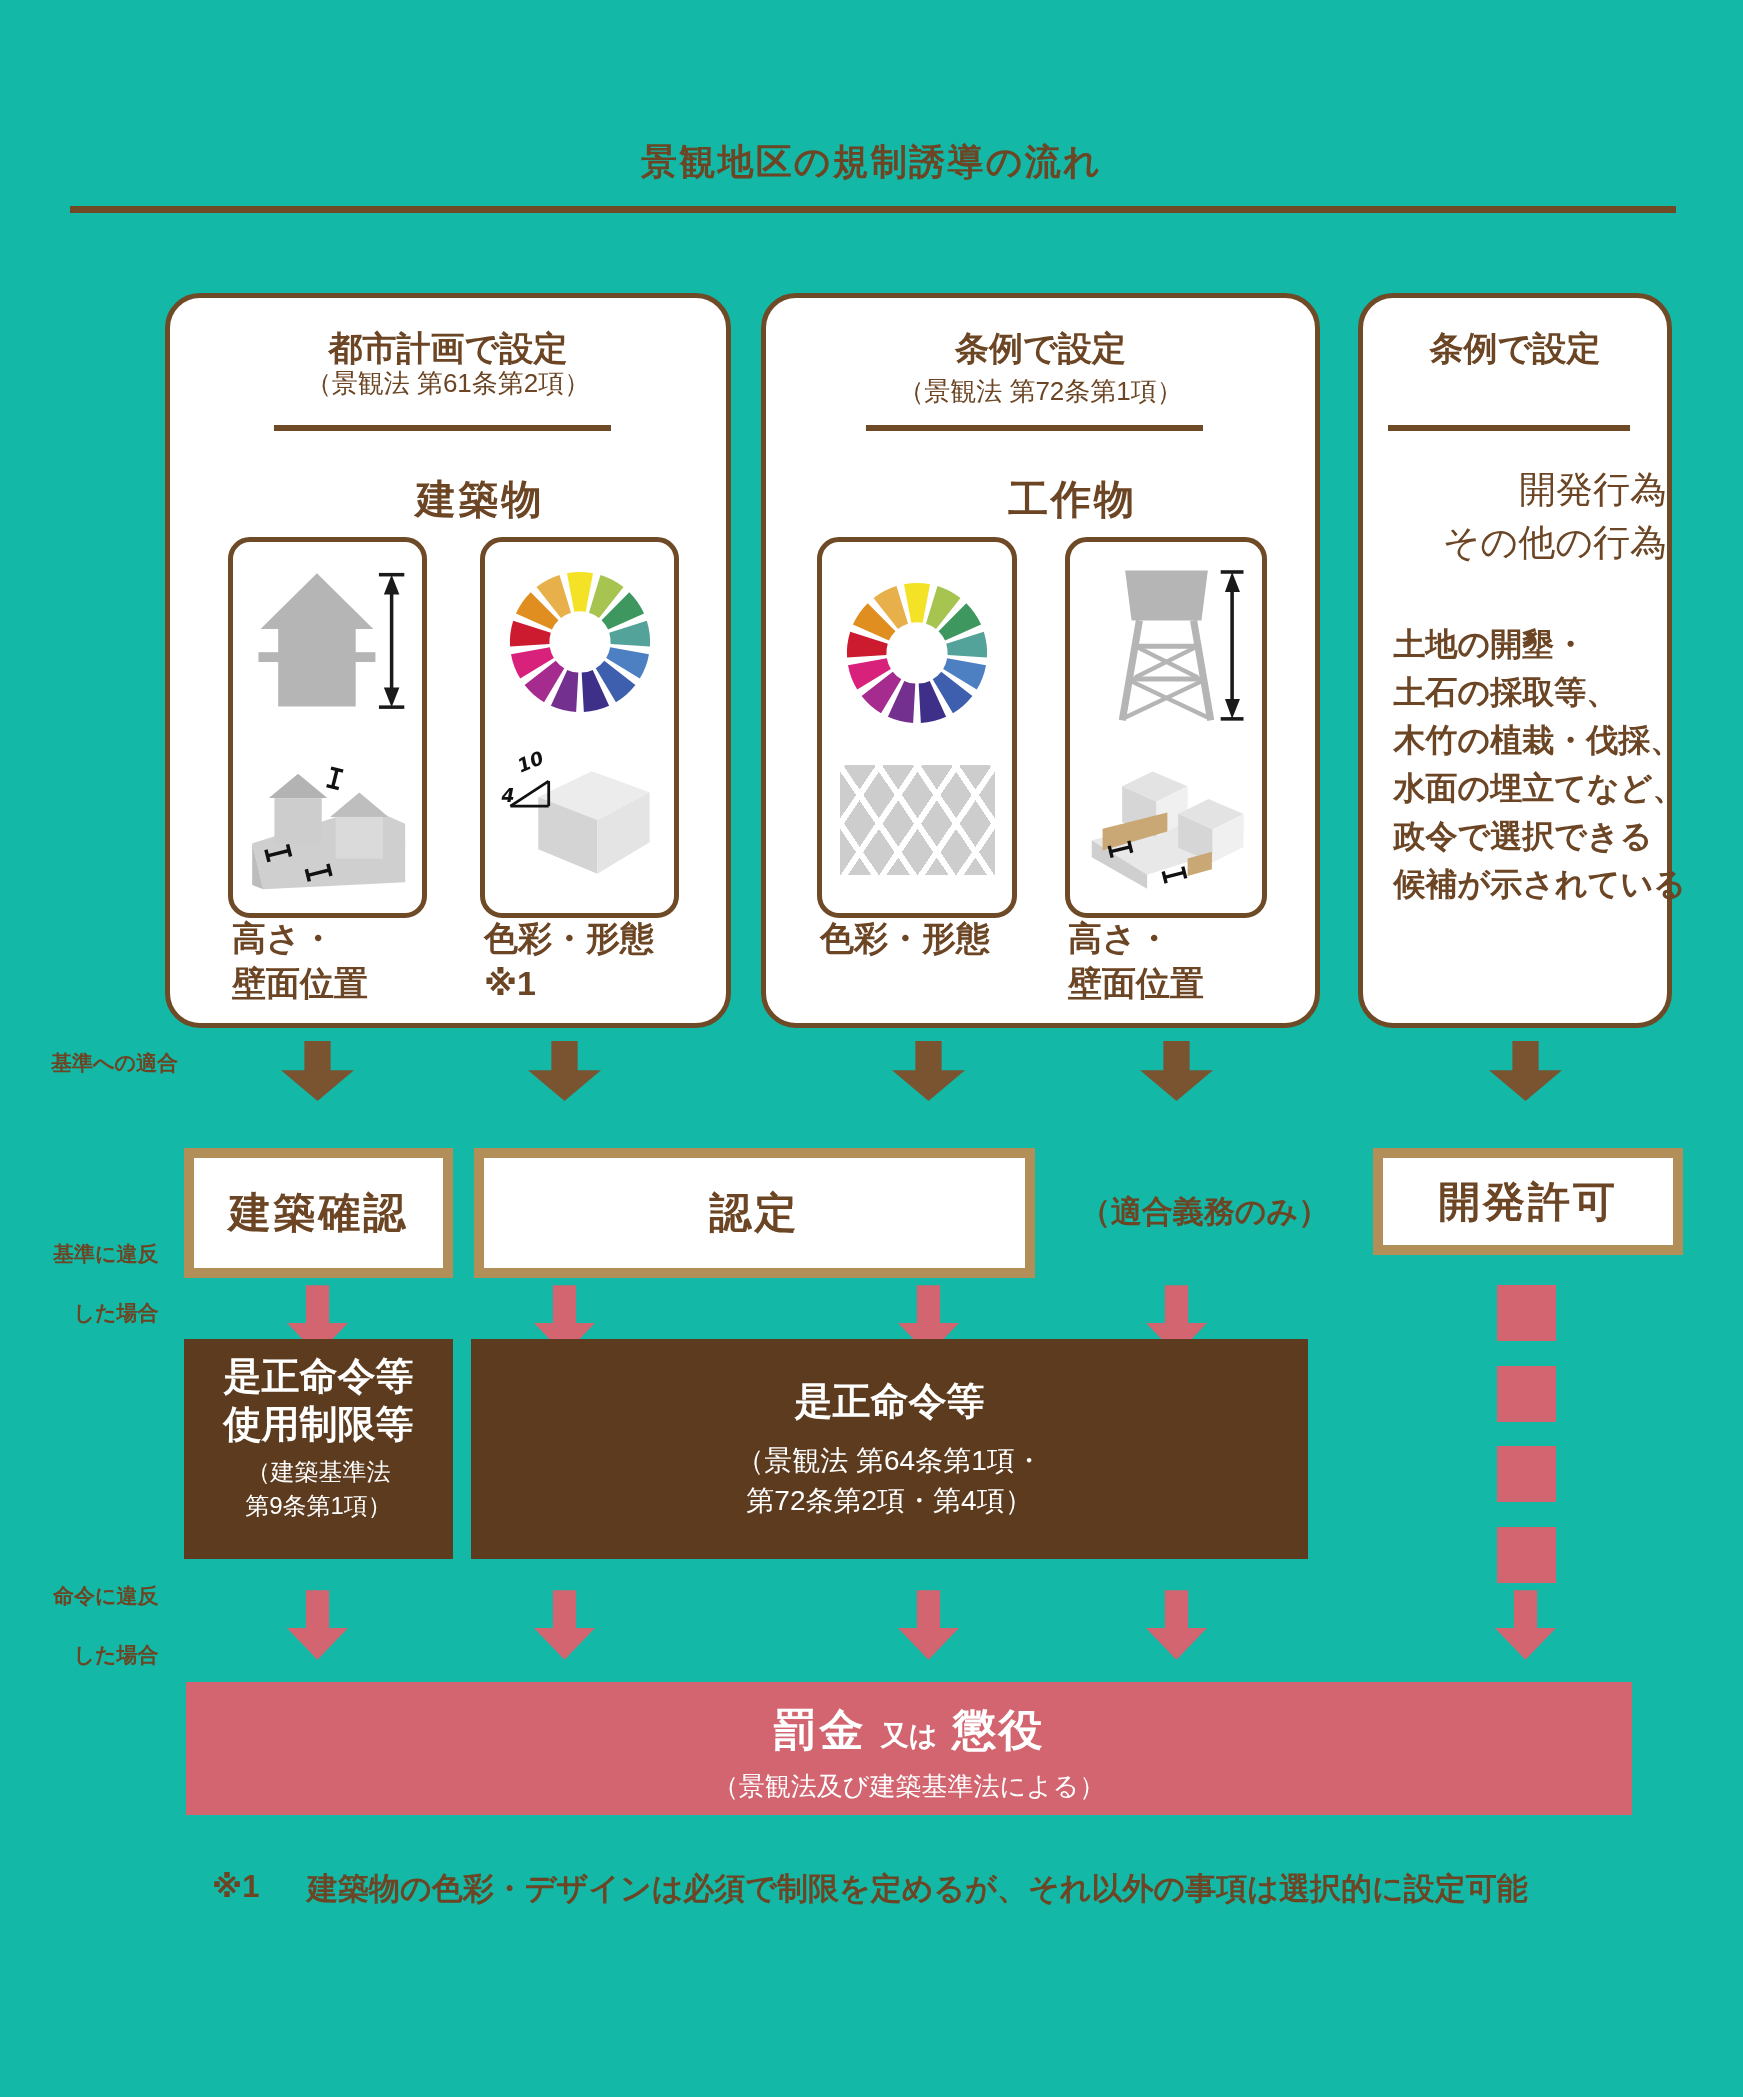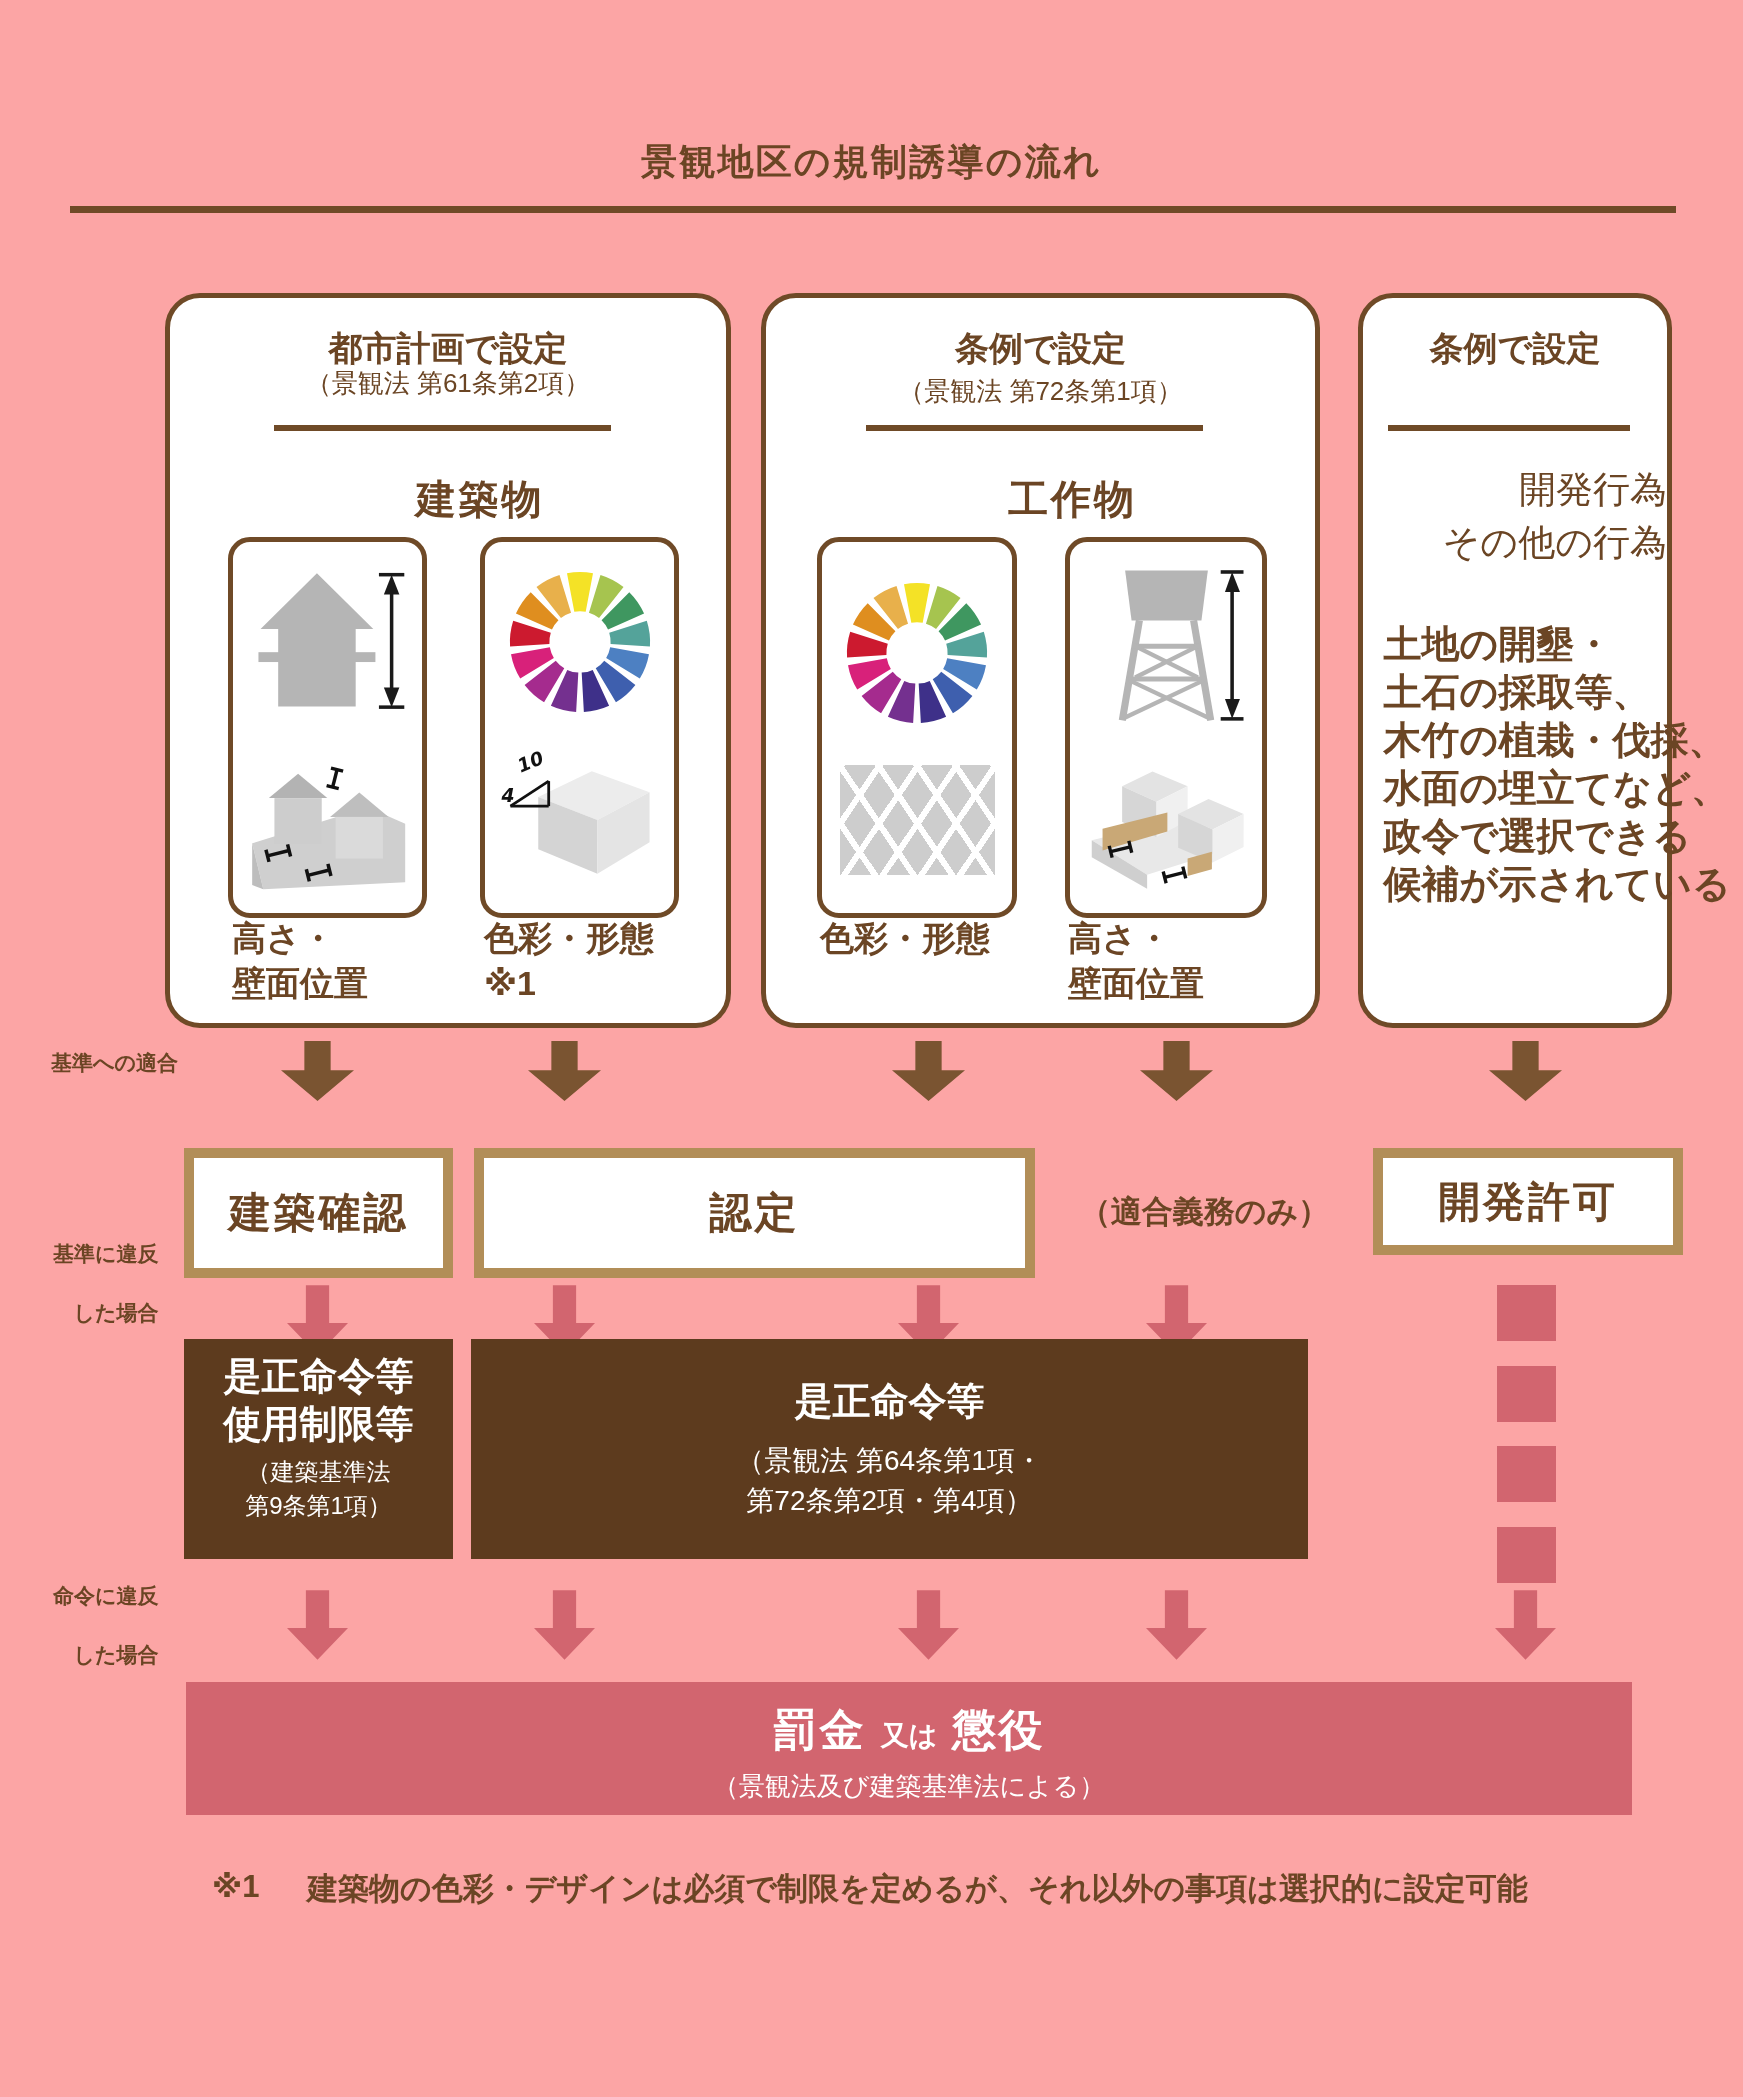--- a/index.html
+++ b/index.html
@@ -2,34 +2,34 @@
 <html style="--brown: #6b4524; --border: #6f4a27; --arrow: #7a5431; --tan: #b28e58; --dark: #5d3b1e; --pink: #d2656f; --gray: #b5b5b5;font-size:11.7px"><head>
 <meta charset="utf-8">
 <style>
   :root{
     --brown:#6b4524; --border:#6f4a27; --arrow:#7a5431;
     --tan:#b28e58; --dark:#5d3b1e; --pink:#d2656f;
     --gray:#b5b5b5; --gray2:#cdcdcd; --gray3:#e2e2e2; --wall:#c9a876;
   }
   html,body{margin:0;padding:0;background:#fff;}
   body{font-family:"Liberation Sans","DejaVu Sans",sans-serif;}
-  #canvas{position:relative;width:1743px;height:2097px;background:#fca5a5;overflow:hidden;}
+  #canvas{position:relative;width:1743px;height:2097px;background:#14b8a6;overflow:hidden;}
   .abs{position:absolute;}
   .ctr{text-align:center;}
   .title{width:100%;top:138px;font-size:36px;font-weight:700;letter-spacing:2.2px;color:var(--brown);}
   .rule{left:70px;top:206px;width:1606px;height:7.3px;background:var(--border);}
   .mainbox{border:5.9px solid var(--border);border-radius:35px;background:#fff;}
   .subbox{border:5.1px solid var(--border);border-radius:22px;background:#fff;
           display:flex;flex-direction:column;align-items:center;justify-content:space-evenly;}
   .hdr{width:100%;font-size:34px;font-weight:600;color:var(--brown);}
   .law{width:100%;font-size:26px;font-weight:500;color:var(--brown);}
   .divider{height:5.9px;background:var(--border);}
   .cat{width:100%;font-size:40px;font-weight:700;color:var(--brown);letter-spacing:2.9px;padding-left:32px;}
   .cat2{width:100%;font-size:37px;font-weight:400;color:var(--brown);line-height:53px;text-align:right;}
-  .bodytxt{font-size:38px;font-weight:600;color:var(--brown);line-height:48px;white-space:nowrap;}
+  .bodytxt{font-size:32px;font-weight:600;color:var(--brown);line-height:48px;white-space:nowrap;margin-left:10px;}
   .sublabel{font-size:34px;font-weight:700;color:var(--brown);line-height:45px;white-space:nowrap;}
   .sidelabel{font-size:21px;font-weight:700;color:var(--brown);line-height:59px;white-space:nowrap;text-align:right;}
   .tanbox{border:10.2px solid var(--tan);background:#fff;display:flex;align-items:center;justify-content:center;box-sizing:border-box;}
   .rowlabel{font-size:42px;font-weight:700;color:var(--brown);letter-spacing:2.9px;}
   .note{font-size:31px;font-weight:600;color:var(--brown);}
   .darkbox{background:var(--dark);color:#fff;text-align:center;box-sizing:border-box;}
   .dk-l1{font-size:38px;font-weight:700;line-height:48px;}
   .dk-sub{font-size:24px;font-weight:500;line-height:34px;}
   .dk-subw{font-size:28px;font-weight:500;line-height:40px;}
   .penalty{background:var(--pink);color:#fff;text-align:center;box-sizing:border-box;}

